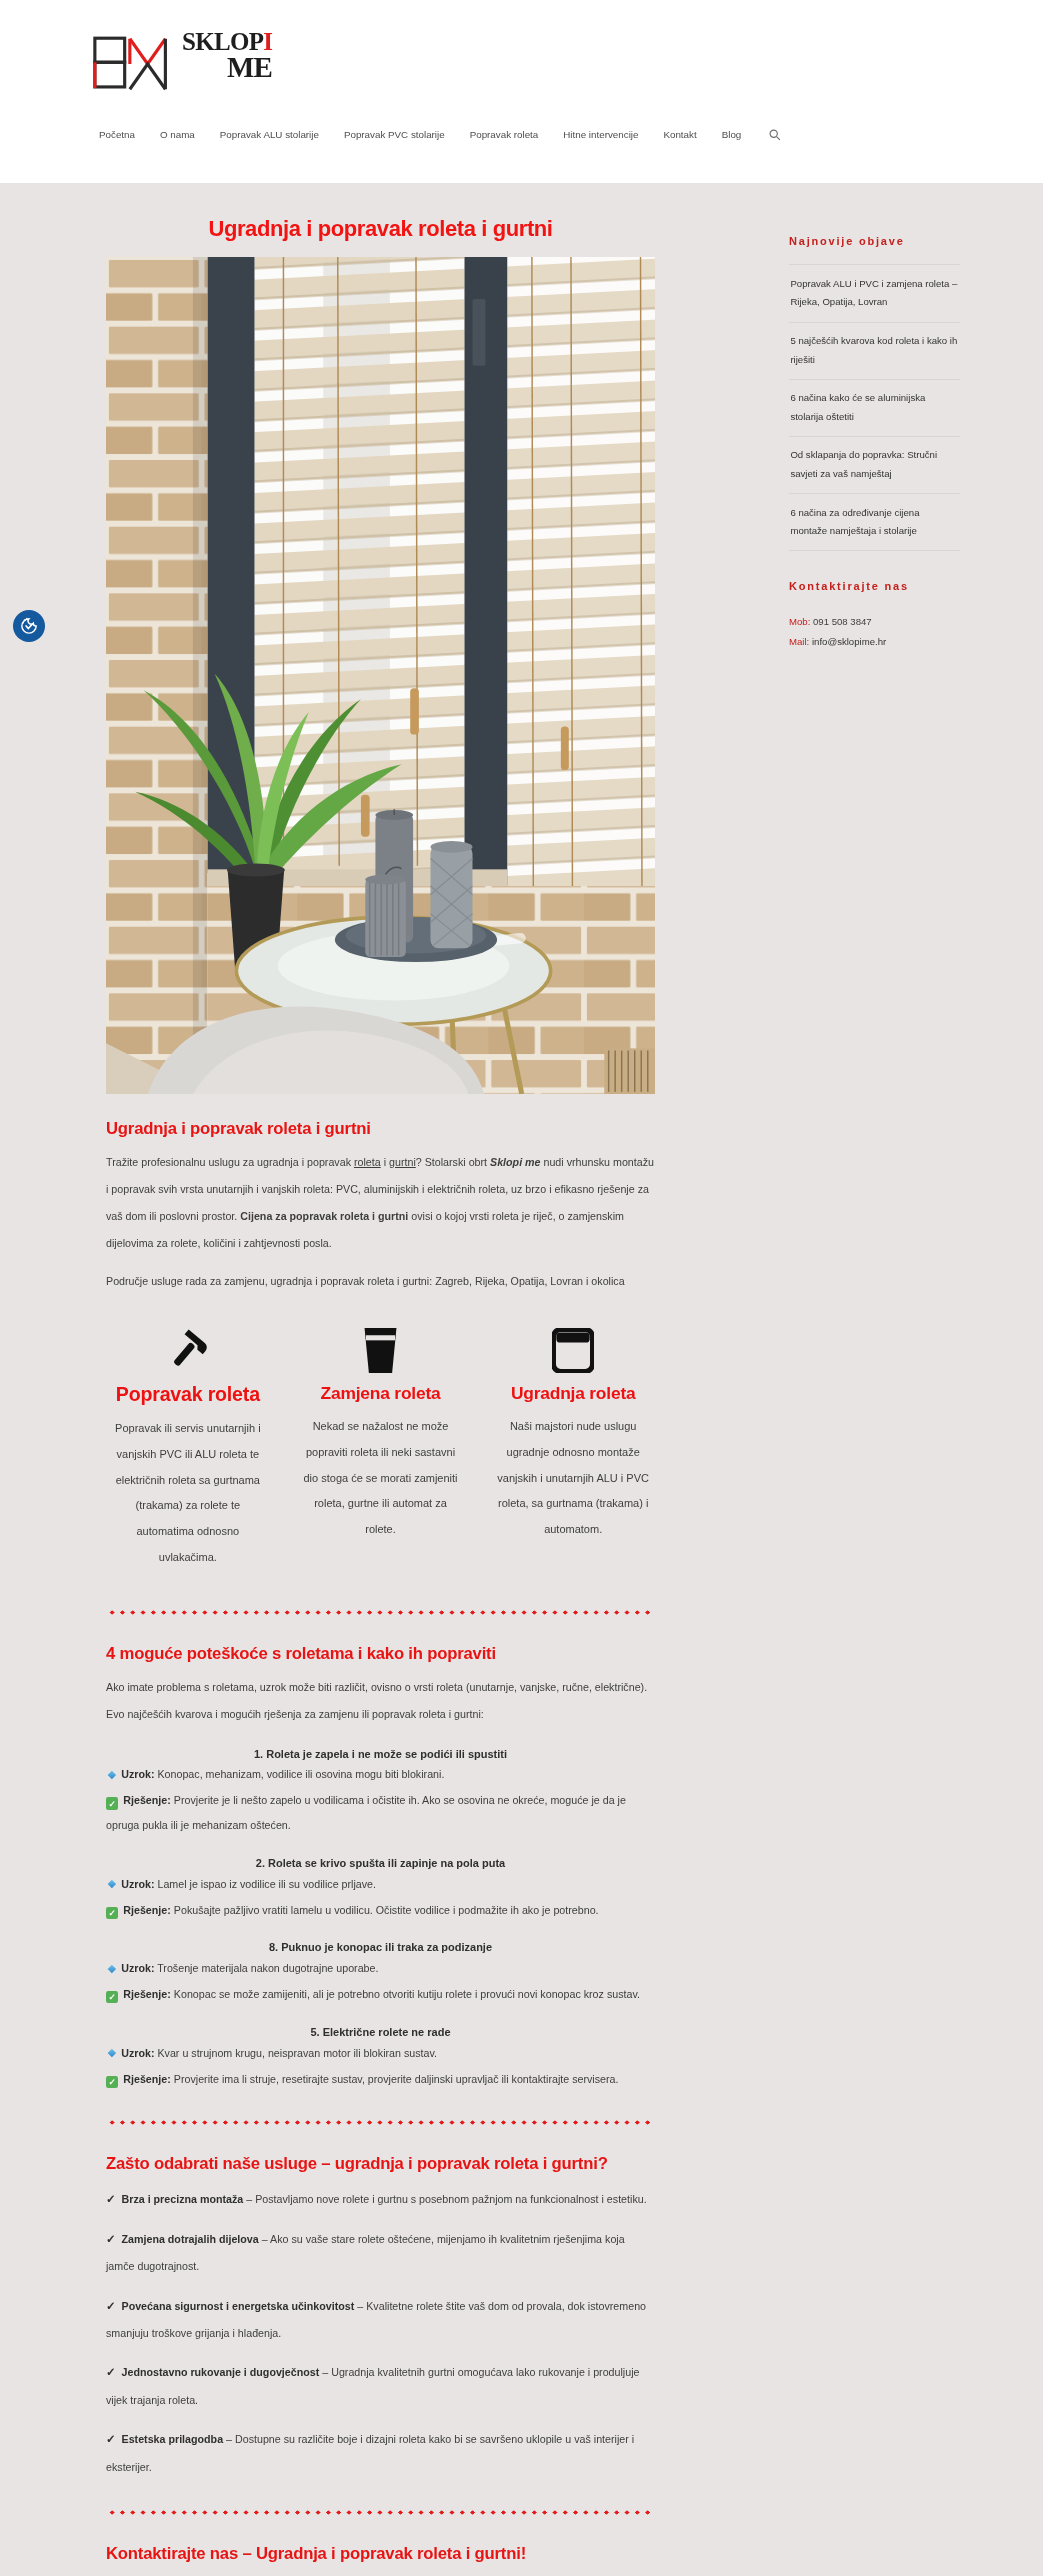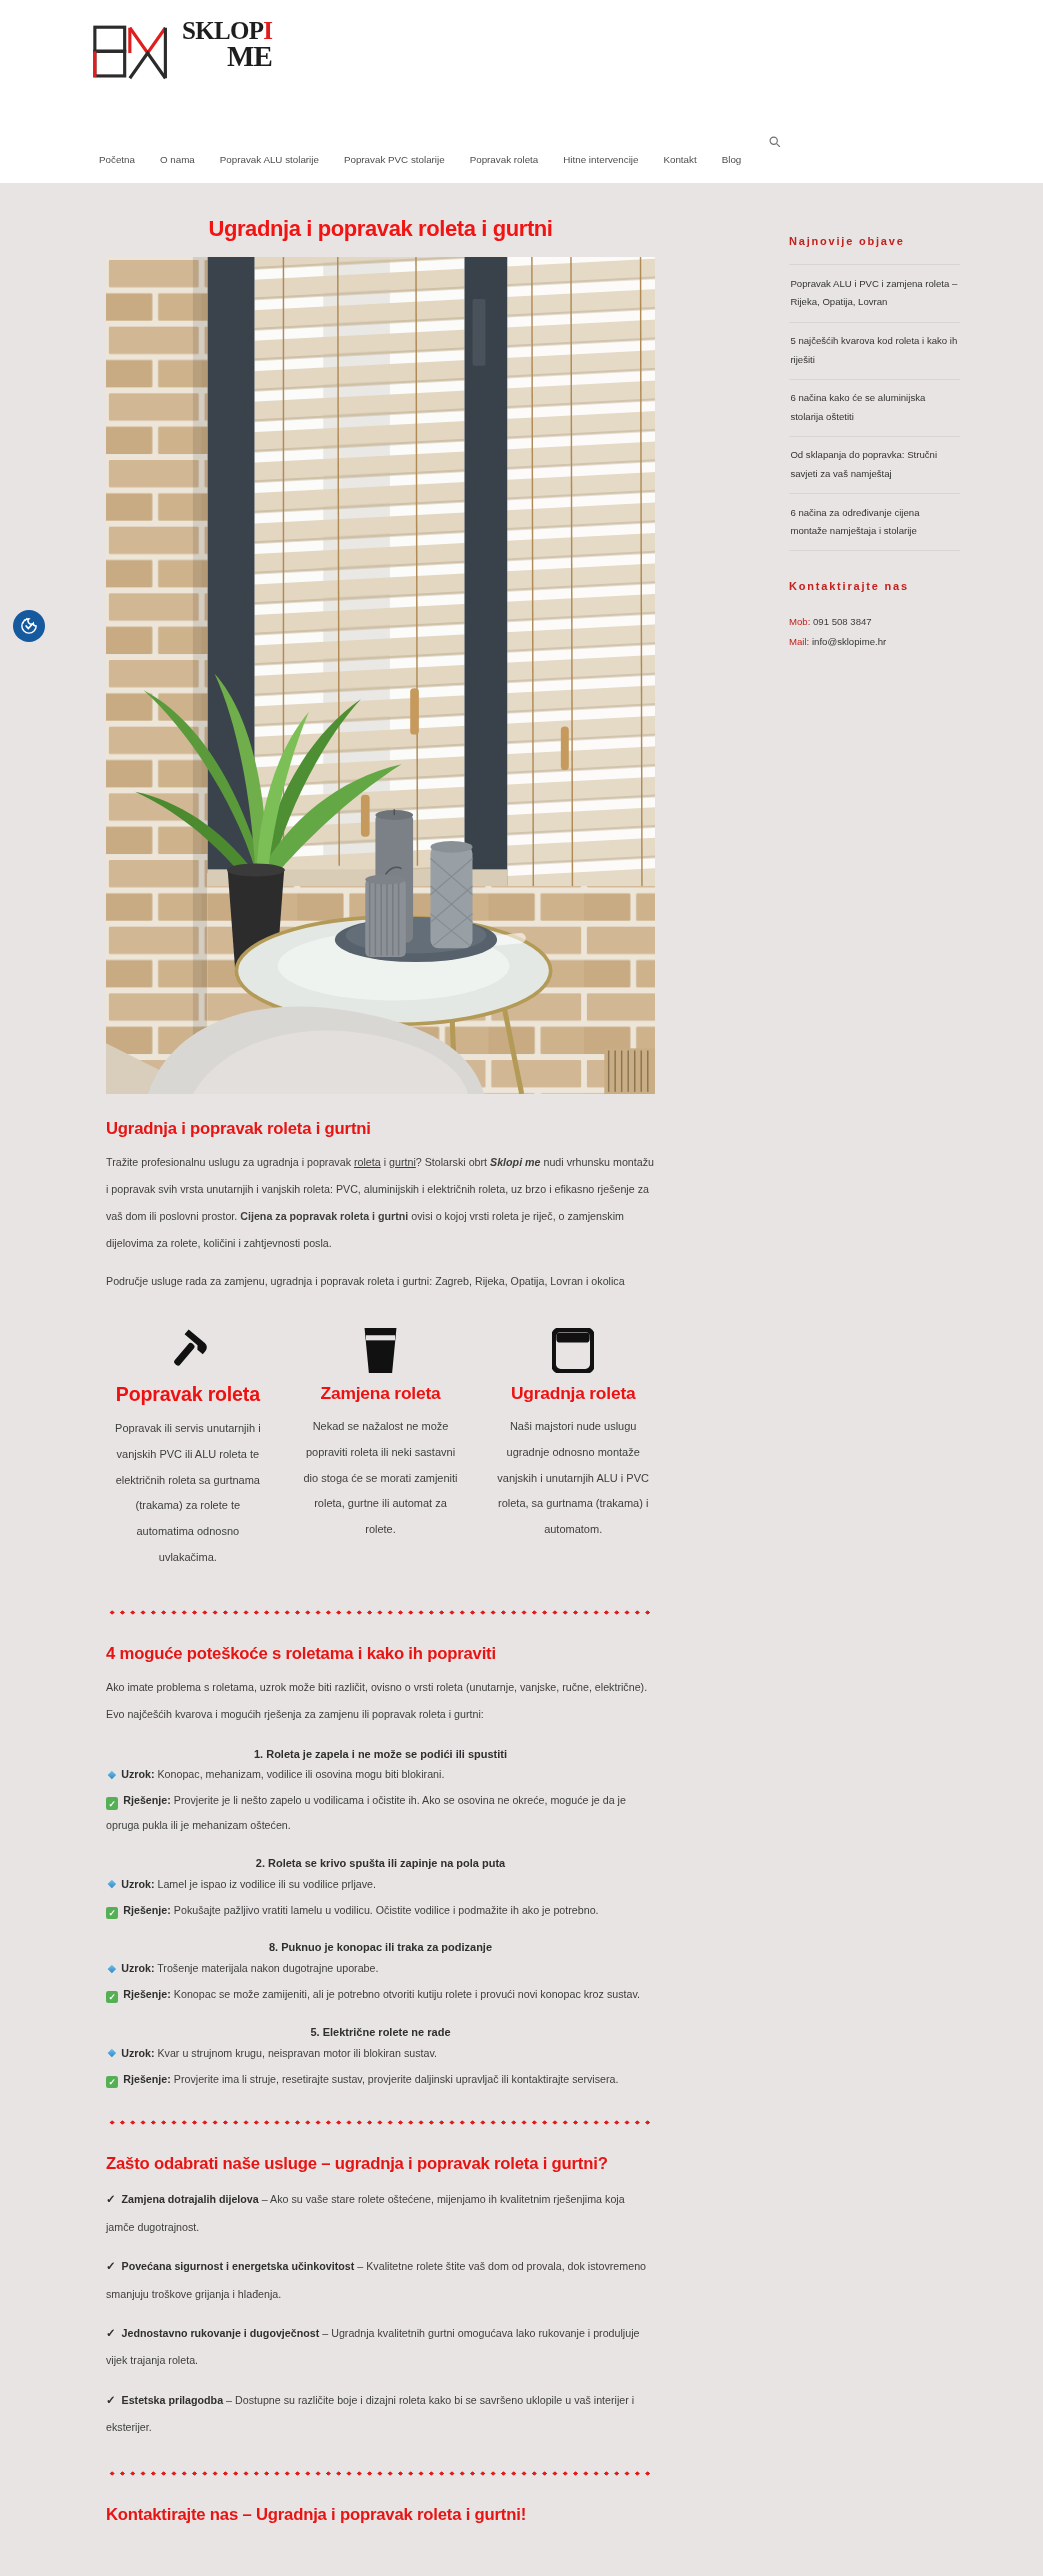--- a/index.html
+++ b/index.html
@@ -5,31 +5,31 @@
   * { margin:0; padding:0; box-sizing:border-box; }
   html,body { width:1043px; }
   body {
     font-family:"Liberation Sans", sans-serif;
     background:#e8e4e3;
     color:#3e3e3e;
     width:1043px;
     position:relative;
   }
   
-  .site-header { background:#fff; height:183px; padding-top:18px; }
+  .site-header { background:#fff; height:183px; padding-top:29px; }
   .container { width:877px; margin:0 auto; }
   .logo-row { display:flex; align-items:flex-start; padding-left:8.7px; height:87px; }
   .logo-mark { width:86px; height:70px; }
   .logo-text { display:flex; flex-direction:column; align-items:flex-end; margin-left:4.3px; margin-top:1.4px;
     font-family:"Liberation Serif", serif; font-weight:bold; line-height:0.93; letter-spacing:-0.7px; color:#1e1e1e;}
   .logo-text .l1 { font-size:25px; }
   .logo-text .l1 .red-i { color:#e01e1e; }
   .logo-text .l2 { font-size:29px; }
   .main-nav { display:flex; align-items:center; gap:25px; padding-left:16px; margin-top:13px; }
-  .main-nav a { text-decoration:none; color:#4e4e4e; font-size:9.8px;margin-top:36px; }
+  .main-nav a { text-decoration:none; color:#4e4e4e; font-size:9.8px; }
   .nav-search { margin-left:2.9px; display:flex; align-items:center; }
   
   .content-bg { background:#e8e4e3; padding-top:33px; padding-bottom:51px; }
   .cols { display:flex; justify-content:space-between; padding-left:23px; }
   .main-col { width:549px; }
   .side-col { width:171px; padding-top:19px; }
   
   h1.page-title { color:#f21313; font-size:22px; letter-spacing:-0.4px; text-align:center; margin-bottom:14.5px; font-weight:bold; }
   h2.sec { color:#e81414; font-size:16.7px; letter-spacing:-0.2px; font-weight:bold; margin:4.3px 0 10px; }
   .main-col p { font-size:10.7px; line-height:2.55; margin-bottom:10px; }
@@ -291,20 +291,21 @@
       </div>
       <div>
         <div class="prob-title">5. Električne rolete ne rade</div>
         <div class="prob-line"><span class="diamond"></span><b>Uzrok:</b> <span>Kvar u strujnom krugu, neispravan motor ili blokiran sustav.</span></div>
         <div class="prob-line"><span class="gcheck">✓</span><b>Rješenje:</b> <span>Provjerite ima li struje, resetirajte sustav, provjerite daljinski upravljač ili kontaktirajte servisera.</span></div>
       </div>
 
       <div class="dots"></div>
 
       <h2 class="sec">Zašto odabrati naše usluge – ugradnja i popravak roleta i gurtni?</h2>
+      <p class="why-item"><span class="chk">✓</span><b>Brza i precizna montaža</b><span> – Postavljamo nove rolete i gurtnu s posebnom pažnjom na funkcionalnost i estetiku.</span></p>
       <p class="why-item"><span class="chk">✓</span><b>Zamjena dotrajalih dijelova</b><span> – Ako su vaše stare rolete oštećene, mijenjamo ih kvalitetnim rješenjima koja jamče dugotrajnost.</span></p>
       <p class="why-item"><span class="chk">✓</span><b>Povećana sigurnost i energetska učinkovitost</b><span> – Kvalitetne rolete štite vaš dom od provala, dok istovremeno smanjuju troškove grijanja i hlađenja.</span></p>
       <p class="why-item"><span class="chk">✓</span><b>Jednostavno rukovanje i dugovječnost</b><span> – Ugradnja kvalitetnih gurtni omogućava lako rukovanje i produljuje vijek trajanja roleta.</span></p>
       <p class="why-item"><span class="chk">✓</span><b>Estetska prilagodba</b><span> – Dostupne su različite boje i dizajni roleta kako bi se savršeno uklopile u vaš interijer i eksterijer.</span></p>
 
       <div class="dots"></div>
 
       <h2 class="sec">Kontaktirajte nas – Ugradnja i popravak roleta i gurtni!</h2>
       <p></p>
 

